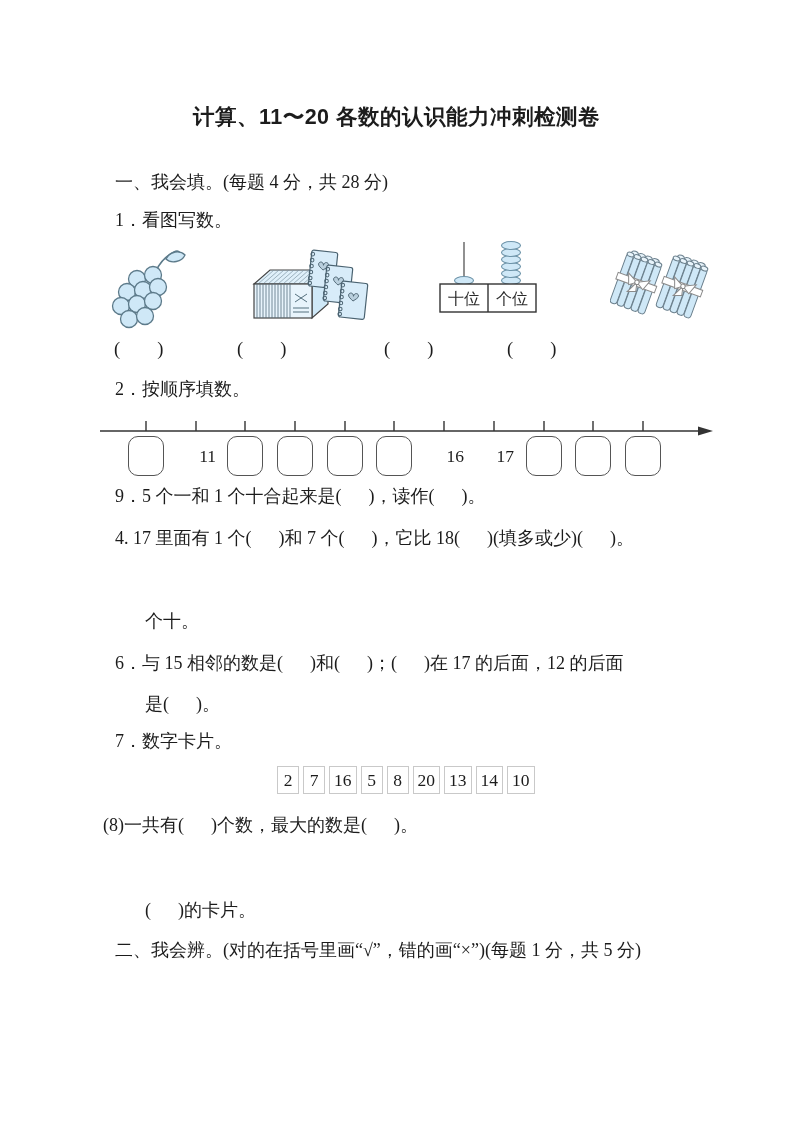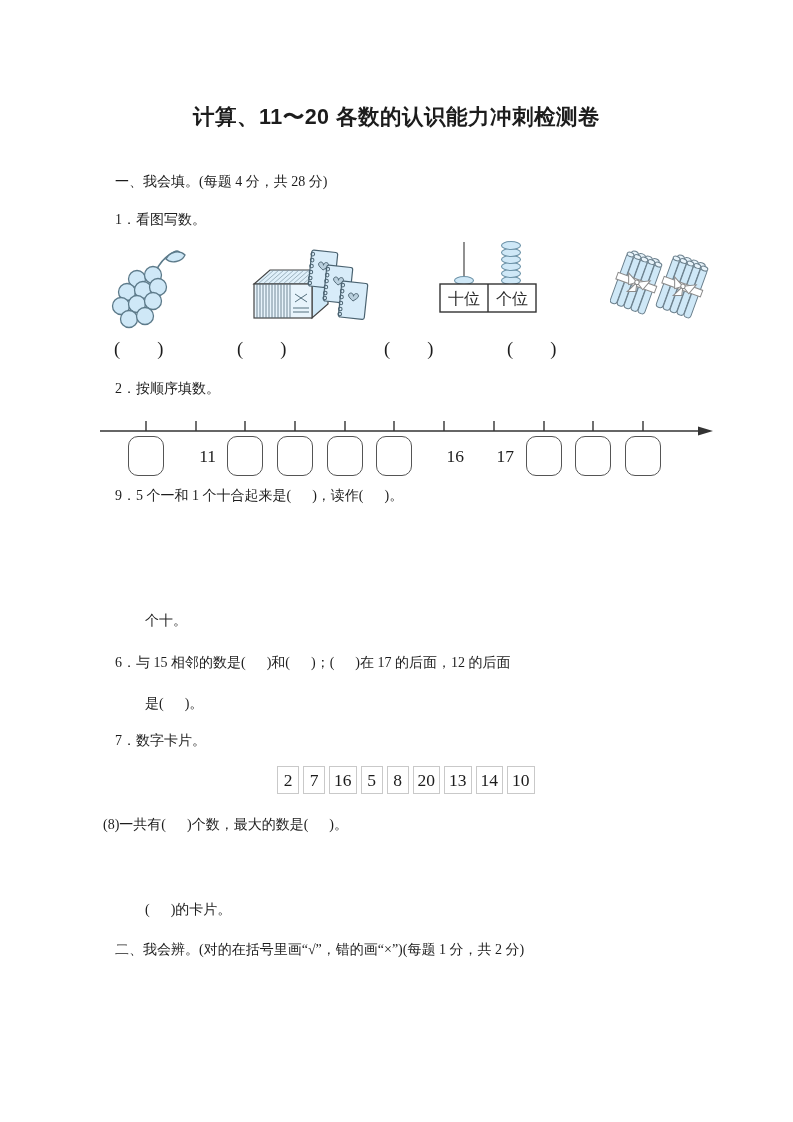--- a/index.html
+++ b/index.html
@@ -6,21 +6,21 @@
   .page{
     position:relative;width:793px;height:1122px;background:#ffffff;overflow:hidden;
     font-family:"Liberation Serif","DejaVu Serif",serif;color:#1c1c1c;
   }
   .title{
     position:absolute;top:102px;left:0;width:100%;text-align:center;
     font-family:"Liberation Sans","DejaVu Sans",sans-serif;font-weight:bold;
     font-size:21.5px;line-height:30px;letter-spacing:0.5px;
   }
   .line{
-    position:absolute;font-size:14px;line-height:26px;white-space:pre;
+    position:absolute;font-size:18px;line-height:26px;white-space:pre;
   }
   .fig{position:absolute;}
   .blankrow{font-size:18.5px;}
   .numberline{position:absolute;left:100px;top:413px;width:616px;height:74px;}
   .nl-box{
     position:absolute;top:23px;width:36px;height:40px;background:#fff;
     border:1.4px solid #555;border-radius:10px;box-sizing:border-box;
   }
   .nl-label{
     position:absolute;top:31px;width:40px;text-align:right;
@@ -207,35 +207,36 @@
     <div class="nl-box" style="left:227px"></div>
     <div class="nl-box" style="left:276px"></div>
     <div class="nl-label" style="left:324px">16</div>
     <div class="nl-label" style="left:374px">17</div>
     <div class="nl-box" style="left:426px"></div>
     <div class="nl-box" style="left:475px"></div>
     <div class="nl-box" style="left:525px"></div>
   </div>
 
   <div class="line" style="left:115px;top:483px">9．5 个一和 1 个十合起来是(      )，读作(      )。</div>
+  <div class="line" style="left:115px;top:525px">4. 17 里面有 1 个(      )和 7 个(      )，它比 18(      )(填多或少)(      )。</div>
   <div class="line" style="left:145px;top:608px">个十。</div>
   <div class="line" style="left:115px;top:650px">6．与 15 相邻的数是(      )和(      )；(      )在 17 的后面，12 的后面</div>
   <div class="line" style="left:145px;top:691px">是(      )。</div>
   <div class="line" style="left:115px;top:728px">7．数字卡片。</div>
 
   <div class="cards">
     <span class="card">2</span>
     <span class="card">7</span>
     <span class="card">16</span>
     <span class="card">5</span>
     <span class="card">8</span>
     <span class="card">20</span>
     <span class="card">13</span>
     <span class="card">14</span>
     <span class="card">10</span>
   </div>
 
   <div class="line" style="left:103px;top:812px">(8)一共有(      )个数，最大的数是(      )。</div>
   <div class="line" style="left:145px;top:897px">(      )的卡片。</div>
 
-  <div class="line" style="left:115px;top:937px">二、我会辨。(对的在括号里画“√”，错的画“×”)(每题 1 分，共 2 分)</div>
+  <div class="line" style="left:115px;top:937px">二、我会辨。(对的在括号里画“√”，错的画“×”)(每题 1 分，共 5 分)</div>
 
 </div>
 
 </body></html>

